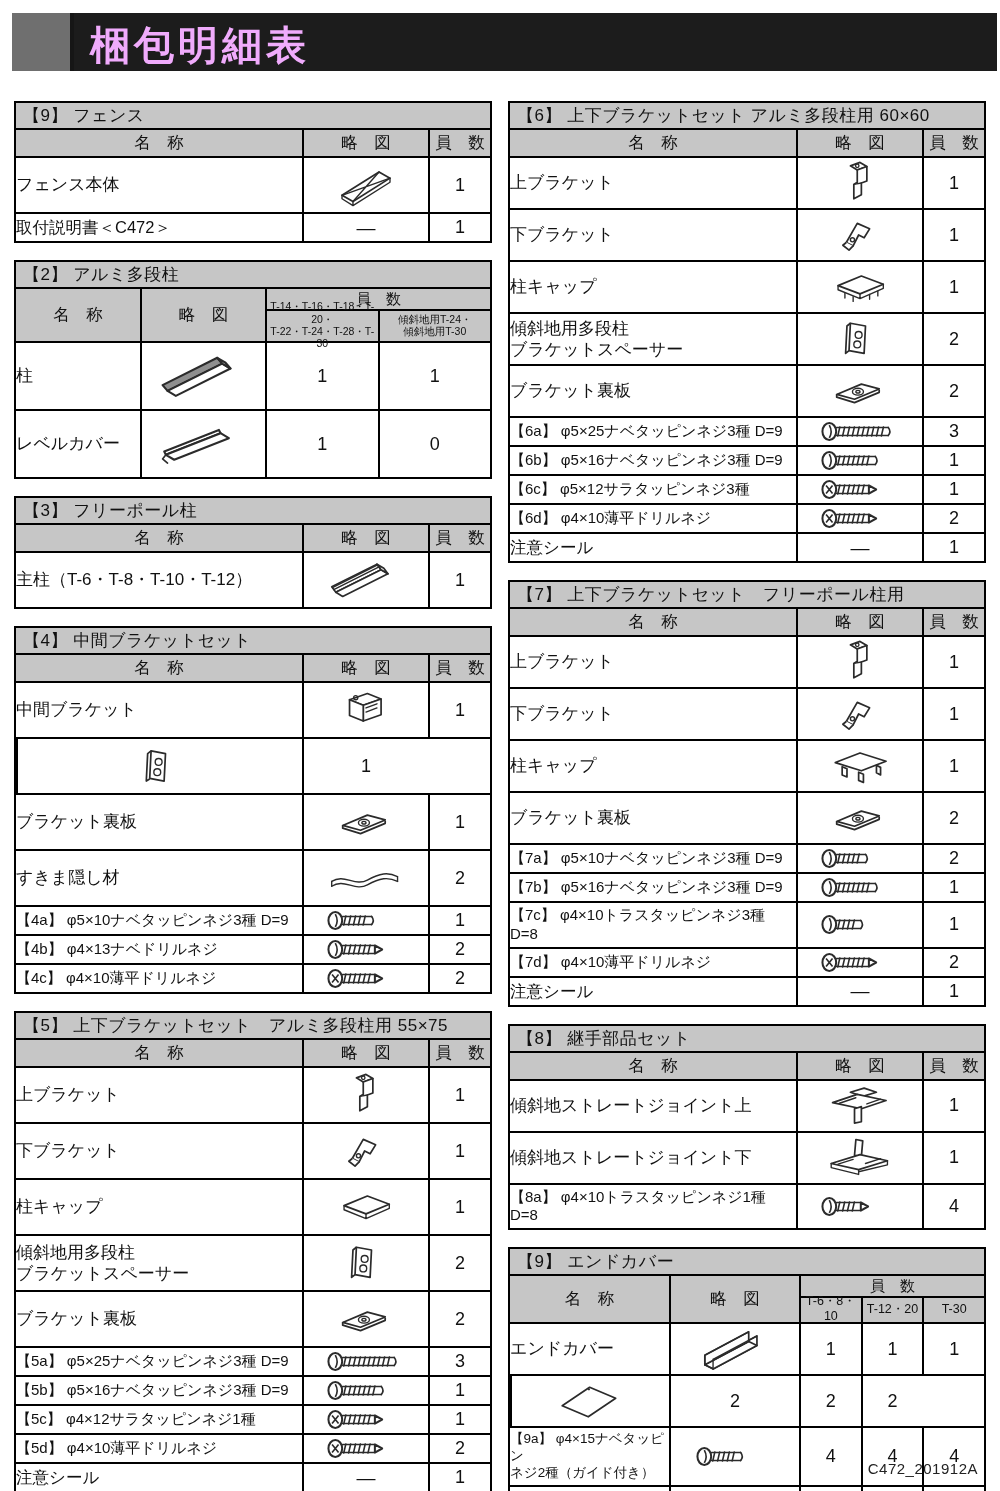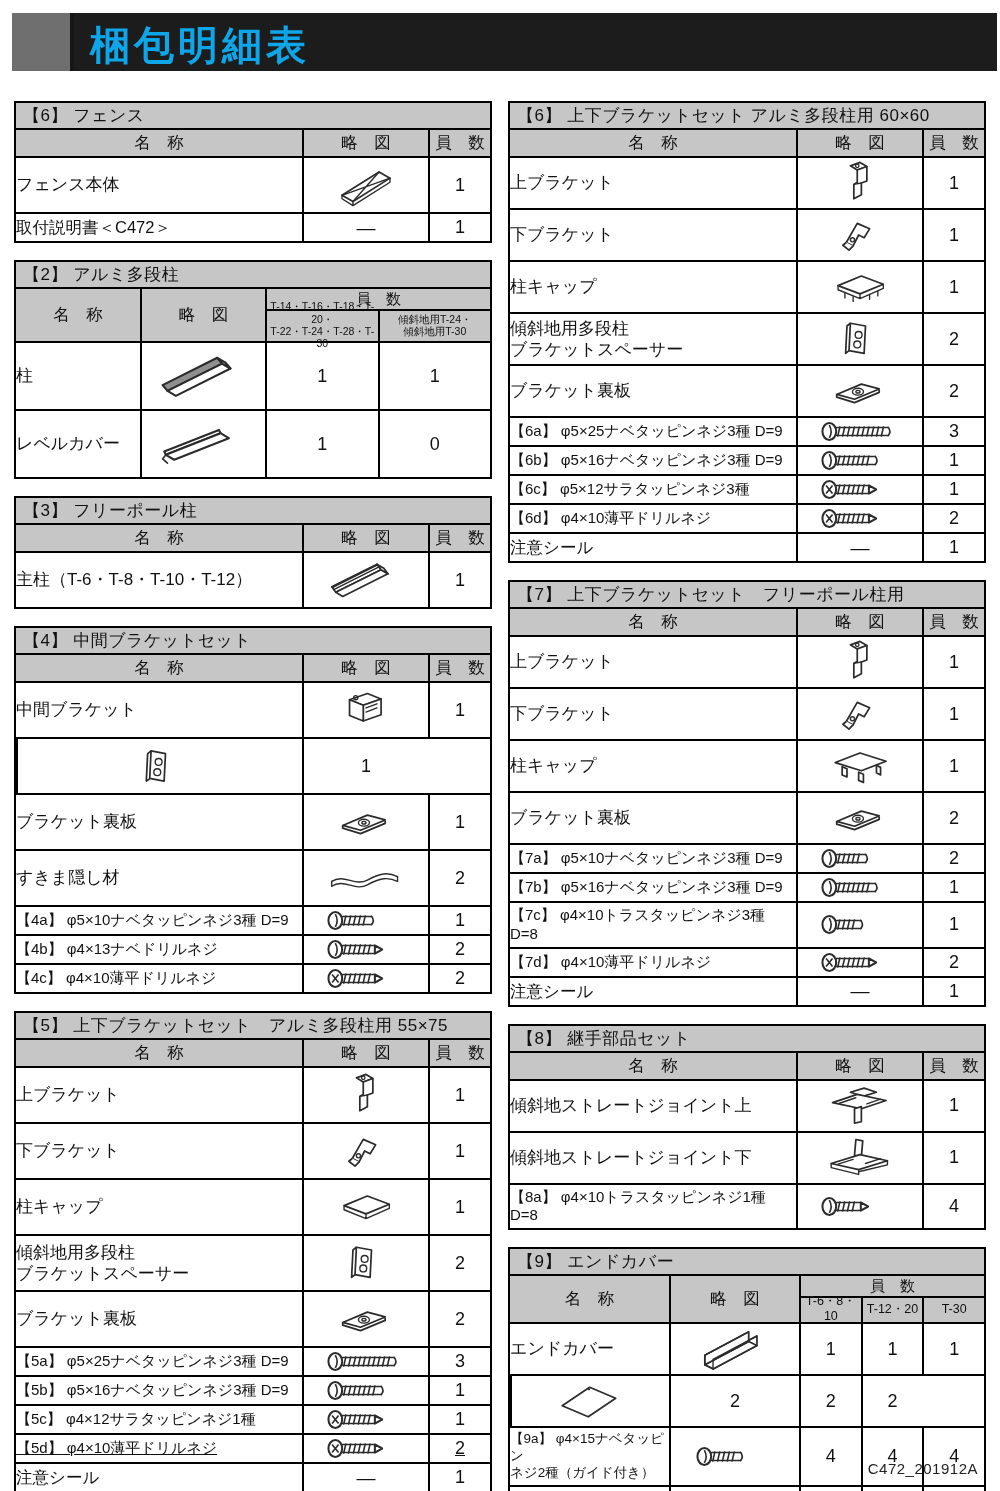--- a/index.html
+++ b/index.html
@@ -1,21 +1,21 @@
 <!DOCTYPE html>
 <html><head>
 <meta charset="utf-8">
 <style>
   html,body{margin:0;padding:0;background:#e8e8e8;}
   #page{position:relative;width:1000px;height:1491px;background:#fff;overflow:hidden;
         font-family:"Liberation Sans","DejaVu Sans",sans-serif;color:#111;}
   
   .titlebar{position:absolute;left:12px;top:13px;right:3px;height:58px;background:#1c1c1c;}
   .titlebar .accent{position:absolute;left:0;top:0;width:58px;height:58px;background:#6f6f6f;border-right:4px solid #161616;}
-  .titlebar .ttext{position:absolute;left:78px;top:5px;font-size:40px;font-weight:bold;color:#0ea5e9;letter-spacing:4px;}
+  .titlebar .ttext{position:absolute;left:78px;top:5px;font-size:40px;font-weight:bold;color:#f0abfc;letter-spacing:4px;}
   
   .pcol{position:absolute;top:101px;width:478px;}
   .col-left{left:14px;}
   .col-right{left:508px;}
   
   .ptable{border:2px solid #000;margin-bottom:17px;background:#fff;}
   .ttl{background:#c6c6c6;border-bottom:2px solid #000;height:25px;display:flex;align-items:center;
        padding:0 7px;font-size:17px;letter-spacing:0.5px;white-space:nowrap;overflow:hidden;}
   .hdr,.hdr2{background:#c6c6c6;}
   .hdr{display:grid;}
@@ -52,21 +52,21 @@
 </head>
 <body>
 
 <div id="page">
   <div class="titlebar">
     <div class="accent"></div>
     <div class="ttext">梱包明細表</div>
   </div>
   <div class="pcol col-left">
       <div class="ptable">
-        <div class="ttl">【6】 フェンス</div>
+        <div class="ttl">【9】 フェンス</div>
         <div class="hdr" style="grid-template-columns: 1fr 126px 62px;">
           <div class="hc ">名　称</div>
           <div class="hc bl">略　図</div>
           <div class="hc bl">員　数</div>
         </div>
         <div class="prow row-part" style="grid-template-columns: 1fr 126px 62px;">
           <div class="cell cname">フェンス本体</div>
           <div class="cell csk bl">
             <span>
               <svg class="sketch-svg" viewBox="0 0 120 70" preserveAspectRatio="xMidYMid meet">
@@ -403,21 +403,21 @@
                 <path d="M37 7.5 L34.5 18.5" fill="none" stroke="#2b2b2b" stroke-width="2" stroke-linejoin="round" stroke-linecap="round"></path>
                 <path d="M43 7.5 L40.5 18.5" fill="none" stroke="#2b2b2b" stroke-width="2" stroke-linejoin="round" stroke-linecap="round"></path>
                 <path d="M49 7.5 L46.5 18.5" fill="none" stroke="#2b2b2b" stroke-width="2" stroke-linejoin="round" stroke-linecap="round"></path>
                 <path d="M55 7.5 L52.5 18.5" fill="none" stroke="#2b2b2b" stroke-width="2" stroke-linejoin="round" stroke-linecap="round"></path>
                 <path d="M61 8 L70 13 L61 18 Z" fill="#fff" stroke="#2b2b2b" stroke-width="2.5" stroke-linejoin="round"></path>
               </svg>
             </span>
           </div>
           <div class="cell cqty bl">1</div>
         </div>
-        <div class="prow row-screw" style="grid-template-columns: 1fr 126px 62px; text-decoration: underline;">
+        <div class="prow row-screw" style="grid-template-columns: 1fr 126px 62px;">
           <div class="cell cname">【5d】 φ4×10薄平ドリルネジ</div>
           <div class="cell csk bl">
             <span>
               <svg class="sketch-svg" viewBox="0 0 100 26" preserveAspectRatio="xMidYMid meet">
                 <ellipse cx="12" cy="13" rx="8.5" ry="10.5" fill="#fff" stroke="#2b2b2b" stroke-width="2.5" stroke-linejoin="round"></ellipse>
                 <path d="M8 8 L16 18 M16 8 L8 18" fill="none" stroke="#2b2b2b" stroke-width="2"></path>
                 <path d="M21 8 H61 M21 18 H61" fill="none" stroke="#2b2b2b" stroke-width="2" stroke-linejoin="round" stroke-linecap="round"></path>
                 <path d="M25 7.5 L22.5 18.5" fill="none" stroke="#2b2b2b" stroke-width="2" stroke-linejoin="round" stroke-linecap="round"></path>
                 <path d="M31 7.5 L28.5 18.5" fill="none" stroke="#2b2b2b" stroke-width="2" stroke-linejoin="round" stroke-linecap="round"></path>
                 <path d="M37 7.5 L34.5 18.5" fill="none" stroke="#2b2b2b" stroke-width="2" stroke-linejoin="round" stroke-linecap="round"></path>

